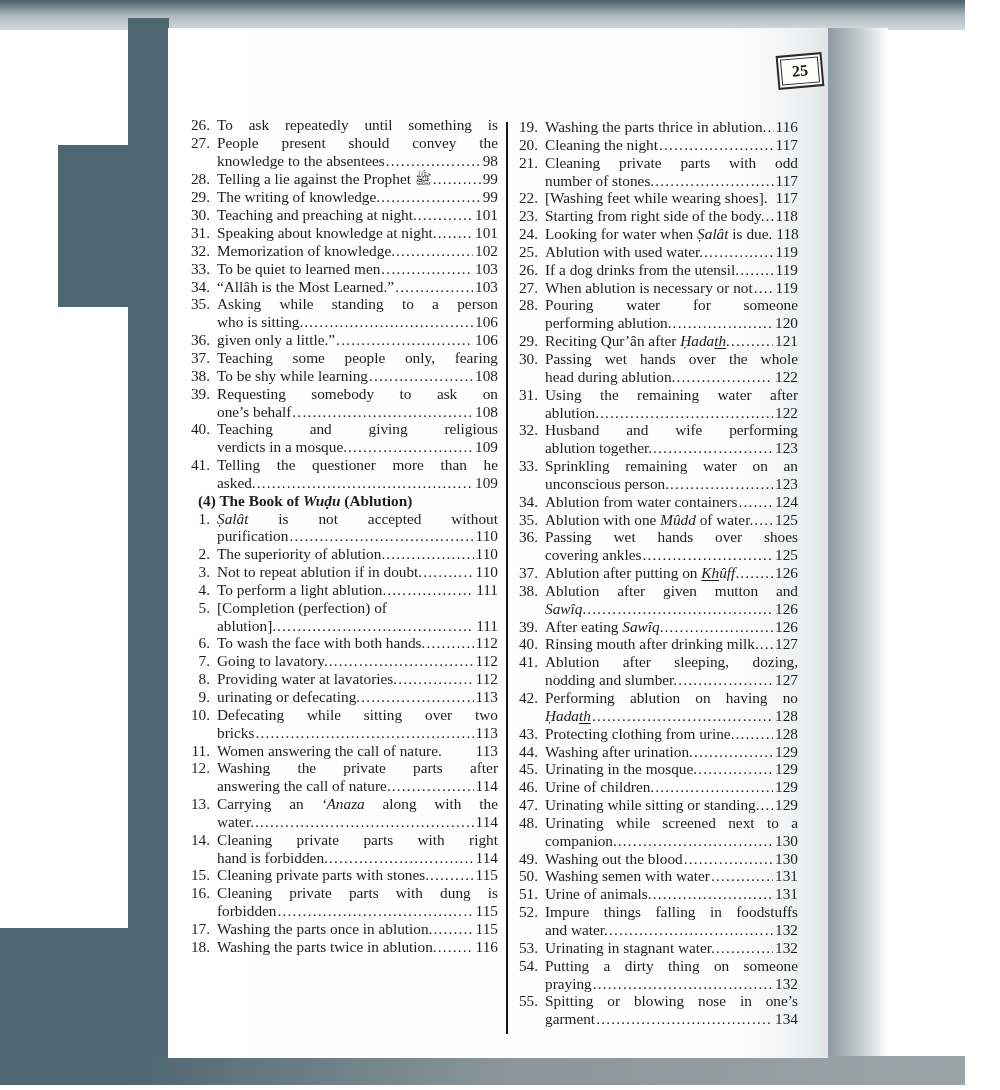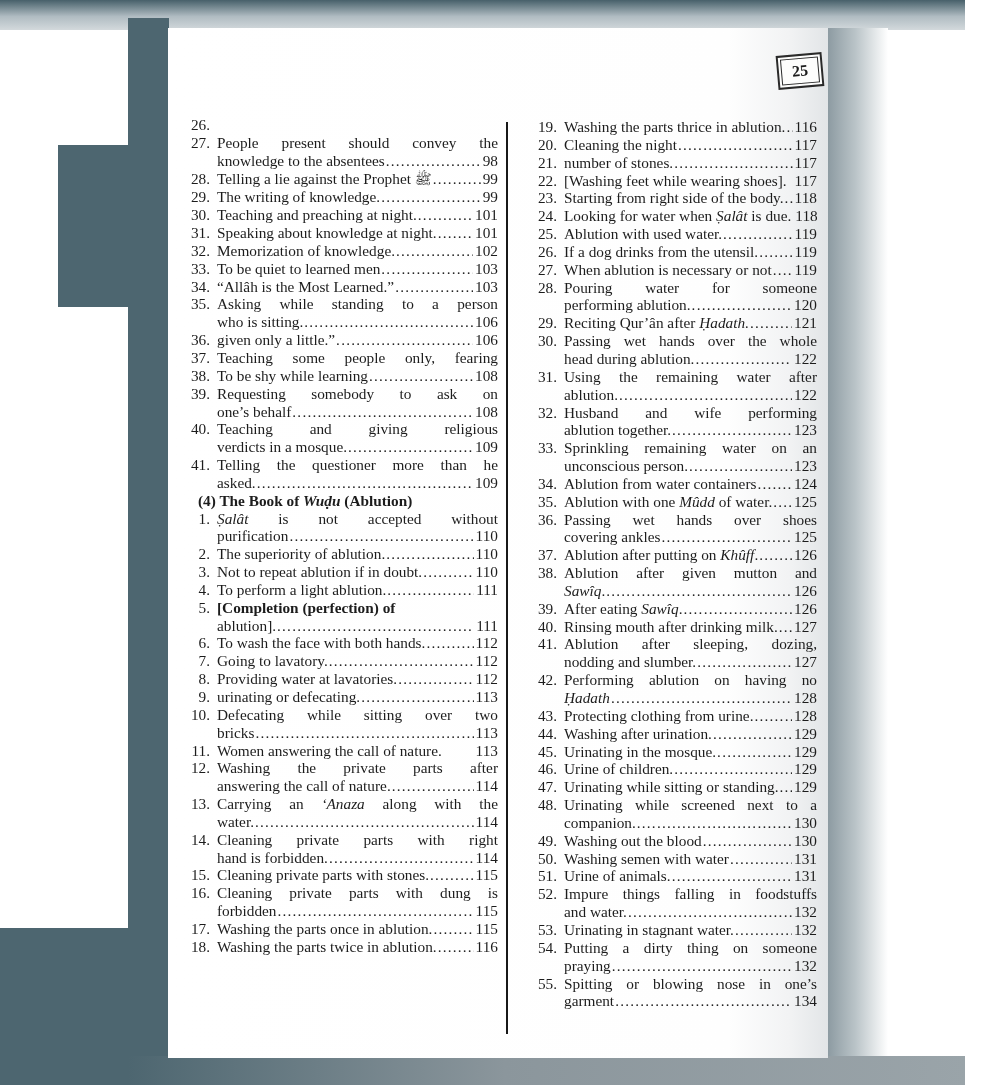--- a/index.html
+++ b/index.html
@@ -24,37 +24,37 @@
 
   .pagenum-box{position:absolute;left:609px;top:26px;width:42px;height:30px;
                border:2px solid #2a2a2a;transform:rotate(-5deg);display:flex;background:#fdfdfc;}
   .pagenum-inner{flex:1;margin:2px;border:1px solid #2a2a2a;display:flex;
                  align-items:center;justify-content:center;font-weight:bold;font-size:16px;}
 
   .divider{position:absolute;left:338px;top:94px;width:2px;height:912px;background:#181818;}
 
   .col{position:absolute;font-size:15.3px;line-height:17.85px;}
   .col-left{left:12px;top:88px;width:318px;}
-  .col-right{left:359px;top:90px;width:290px;}
+  .col-right{left:340px;top:90px;width:290px;}
 
   .entry{display:flex;}
   .num{flex:0 0 30px;text-align:right;padding-right:7px;}
   .body{flex:1;min-width:0;}
   .line.full{text-align:justify;text-align-last:justify;}
-  .line.full.nojust{text-align:left;text-align-last:left;font-weight:bold;}
+  .line.full.nojust{text-align:left;text-align-last:left;}
   .line.last{display:flex;align-items:baseline;overflow:hidden;}
   .end{white-space:nowrap;}
   .dots{flex:1 1 0;min-width:0;overflow:hidden;white-space:nowrap;letter-spacing:1.2px;padding:0 1px;}
   .dots::after{content:"........................................................................................";}
   .dots.none::after{content:"";}
   .pgref{flex:0 0 auto;padding-left:2px;}
   .heading{font-weight:bold;margin-left:18px;}
   .it{font-style:italic;}
   .bd{font-weight:bold;}
-  .ul{text-underline-offset:2px;}
+  .ul{text-decoration:underline;text-underline-offset:2px;}
   .ar{font-family:"DejaVu Sans",sans-serif;font-size:14px;}
 </style>
 </head>
 <body>
 
 <div class="scene">
   <div class="strip-top"></div>
   <div class="slate slate-left-strip"></div>
   <div class="slate slate-wedge"></div>
   <div class="slate slate-bottom-left"></div>
@@ -63,20 +63,21 @@
 
   <div class="page">
     <div class="pagenum-box">
       <div class="pagenum-inner">25</div>
     </div>
     <div class="divider"></div>
     <div class="col col-left">
         <div class="entry">
           <span class="num">26.</span>
           <div class="body">
+            <div class="line full"><span>To ask repeatedly until something is</span></div>
           </div>
         </div>
         <div class="entry">
           <span class="num">27.</span>
           <div class="body">
             <div class="line full"><span>People present should convey the</span></div>
             <div class="line last">
               <span class="end"><span>knowledge to the absentees</span></span>
               <span class="dots"></span>
               <span class="pgref">98</span>
@@ -429,20 +430,21 @@
             <div class="line last">
               <span class="end"><span>Cleaning the night </span></span>
               <span class="dots"></span>
               <span class="pgref">117</span>
             </div>
           </div>
         </div>
         <div class="entry">
           <span class="num">21.</span>
           <div class="body">
+            <div class="line full"><span>Cleaning private parts with odd</span></div>
             <div class="line last">
               <span class="end"><span>number of stones. </span></span>
               <span class="dots"></span>
               <span class="pgref">117</span>
             </div>
           </div>
         </div>
         <div class="entry">
           <span class="num">22.</span>
           <div class="body">

